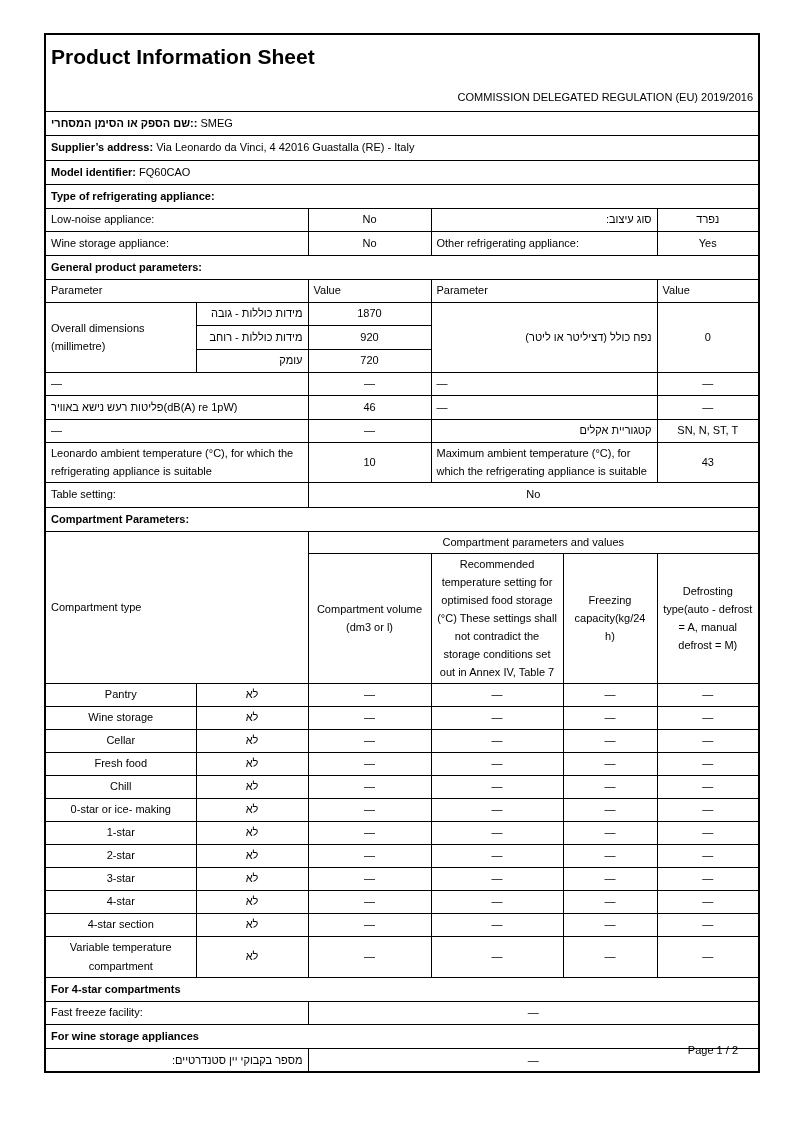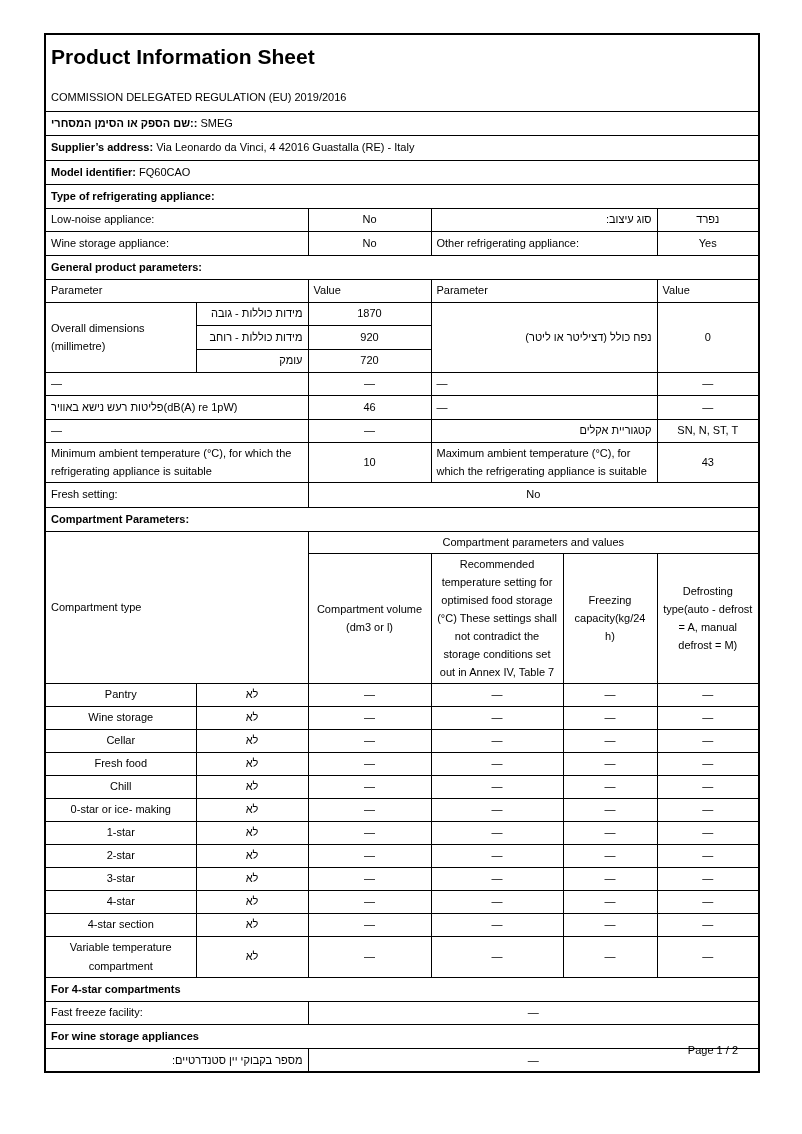--- a/index.html
+++ b/index.html
@@ -27,21 +27,21 @@
     padding: 1px 5px;
     vertical-align: middle;
     overflow: hidden;
   }
   .b { font-weight: bold; }
   .ctr { text-align: center; }
   .rtl { direction: rtl; text-align: right; }
   .ltr { direction: ltr; text-align: left; }
   .title-cell { vertical-align: top; padding: 9px 6px 6px 6px; }
   .doc-title { font-size: 21px; font-weight: bold; letter-spacing: 0; }
-  .doc-reg { font-size: 11px; margin-top: 13px; }
+  .doc-reg { font-size: 11px; margin-top: 13px; text-align: right; }
   .sec { font-weight: bold; }
   .footer {
     position: absolute;
     top: 1044px;
     right: 64px;
     font-size: 11px;
   }
 </style>
 </head>
 <body>
@@ -138,27 +138,27 @@
       <td colspan="2">—</td>
       <td class="ctr">—</td>
     </tr>
     <tr style="height:23px">
       <td colspan="2">—</td>
       <td class="ctr">—</td>
       <td colspan="2" class="rtl">קטגוריית אקלים</td>
       <td class="ctr">SN, N, ST, T</td>
     </tr>
     <tr style="height:40px">
-      <td colspan="2">Minimum ambient temperature (°C), for which the refrigerating appliance is suitable</td>
+      <td colspan="2">Leonardo ambient temperature (°C), for which the refrigerating appliance is suitable</td>
       <td class="ctr">10</td>
       <td colspan="2">Maximum ambient temperature (°C), for which the refrigerating appliance is suitable</td>
       <td class="ctr">43</td>
     </tr>
     <tr style="height:25px">
-      <td colspan="2">Fresh setting:</td>
+      <td colspan="2">Table setting:</td>
       <td colspan="4" class="ctr">No</td>
     </tr>
 
     <tr style="height:24px">
       <td colspan="6" class="sec">Compartment Parameters:</td>
     </tr>
     <tr style="height:22px">
       <td colspan="2" rowspan="2">Compartment type</td>
       <td colspan="4" class="ctr">Compartment parameters and values</td>
     </tr>

